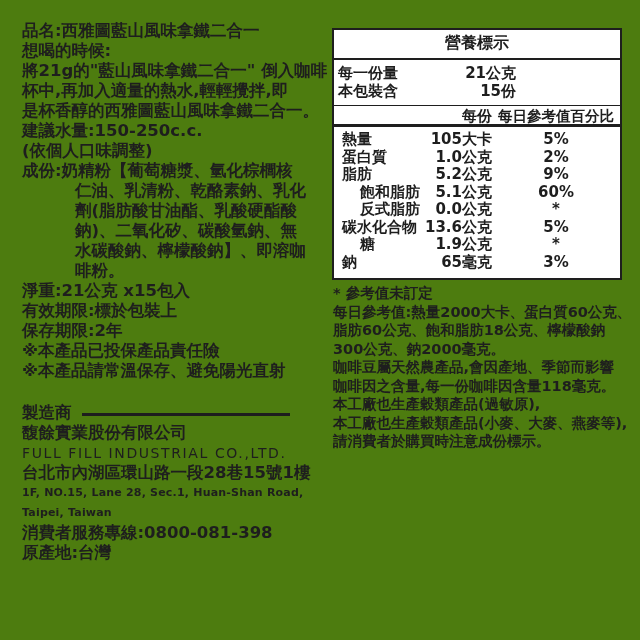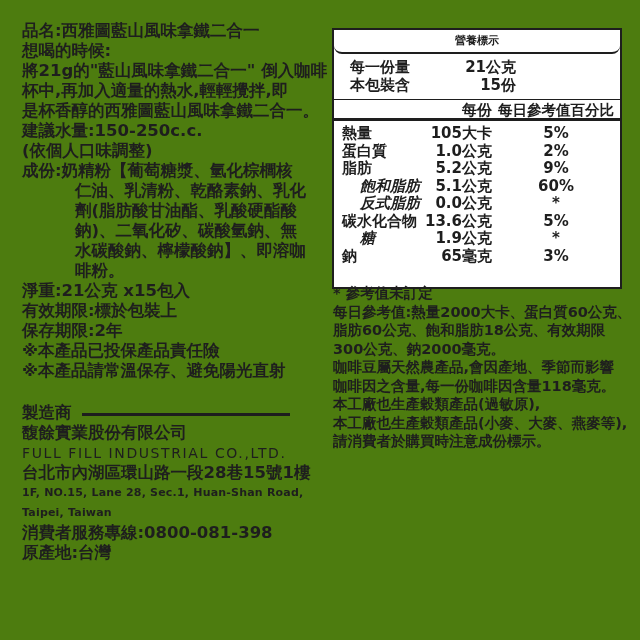--- a/index.html
+++ b/index.html
@@ -27,36 +27,36 @@
   .en-caps { font-weight: normal; font-size: 14px; letter-spacing: 1.6px; }
   .en-addr { font-weight: bold; font-size: 11px; letter-spacing: 0.2px; }
 
   
   .nutri-table {
     position: absolute; left: 332px; top: 28px; width: 290px;
     border: 2px solid #1e1e1e; font-weight: bold; font-size: 15px;
     background: #fff;
   }
   .nutri-title {
-    text-align: center; font-size: 11px;
-    padding: 3px 0 4px; border-bottom: 2px solid #1e1e1e; border-radius: 8px;
+    text-align: center; font-size: 16px;
+    padding: 3px 0 4px; border-bottom: 2px solid #1e1e1e;
   }
   .serving-section { padding: 4px 0 5px; border-bottom: 1px solid #1e1e1e; }
   .serving-row { position: relative; height: 18px; line-height: 18px; }
-  .sr-label { position: absolute; left: 16px; }
+  .sr-label { position: absolute; left: 4px; }
   .sr-value { position: absolute; left: 0; width: 158px; text-align: right; margin-left: 24px; }
 
   .header-row { position: relative; height: 21px; line-height: 21px; border-bottom: 3px solid #1e1e1e; }
   .hr-per { position: absolute; left: 0; width: 158px; text-align: right; }
   .hr-dv  { position: absolute; left: 158px; width: 128px; text-align: center; white-space: nowrap; font-size: 14.5px; }
 
-  .data-rows { padding: 4px 0 22px; }
+  .data-rows { padding: 4px 0 7px; }
   .data-row { position: relative; height: 17.5px; line-height: 17.5px; }
   .dr-label { position: absolute; left: 8px; white-space: nowrap; }
-  .data-row.indent .dr-label { left: 26px; font-style: italic; }
+  .data-row.indent .dr-label { left: 26px; }
   .dr-amount { position: absolute; left: 0; width: 158px; text-align: right; }
   .dr-dv { position: absolute; left: 158px; width: 128px; text-align: center; }
 
   
   .footnotes {
     position: absolute; left: 333px; top: 284px; width: 306px;
     font-weight: bold; font-size: 14.5px; line-height: 18.5px;
   }
   .footnotes .ln { white-space: nowrap; }
 </style>
@@ -159,21 +159,21 @@
         <span class="dr-label">鈉</span>
         <span class="dr-amount">65毫克</span>
         <span class="dr-dv">3%</span>
       </div>
     </div>
   </div>
 
   <div class="footnotes">
     <div class="ln">* 參考值未訂定</div>
     <div class="ln">每日參考值:熱量2000大卡、蛋白質60公克、</div>
-    <div class="ln">脂肪60公克、飽和脂肪18公克、有效期限</div>
+    <div class="ln">脂肪60公克、飽和脂肪18公克、檸檬酸鈉</div>
     <div class="ln">300公克、鈉2000毫克。</div>
     <div class="ln">咖啡豆屬天然農產品,會因產地、季節而影響</div>
     <div class="ln">咖啡因之含量,每一份咖啡因含量118毫克。</div>
     <div class="ln">本工廠也生產穀類產品(過敏原),</div>
     <div class="ln">本工廠也生產穀類產品(小麥、大麥、燕麥等),</div>
     <div class="ln">請消費者於購買時注意成份標示。</div>
   </div>
 
 </div>
 

